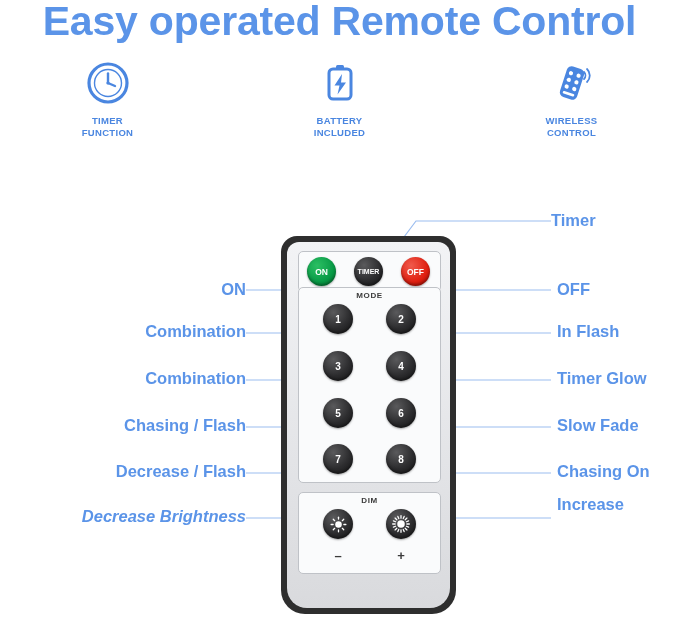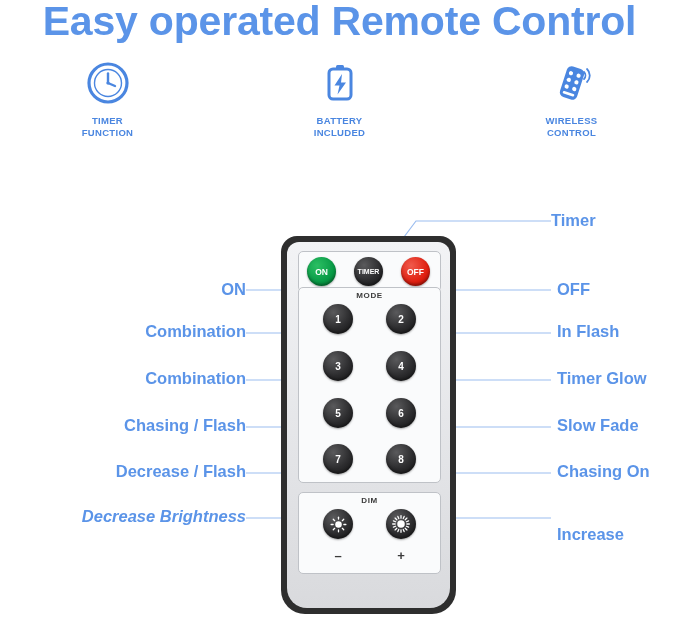--- a/index.html
+++ b/index.html
@@ -243,21 +243,21 @@
 <div class="callout left" style="left:46px;  top:369px; width:200px;">Combination</div>
 <div class="callout right" style="left:557px; top:369px;">Timer Glow</div>
 
 <div class="callout left" style="left:26px;  top:416px; width:220px;">Chasing / Flash</div>
 <div class="callout right" style="left:557px; top:416px;">Slow Fade</div>
 
 <div class="callout left" style="left:26px;  top:462px; width:220px;">Decrease / Flash</div>
 <div class="callout right" style="left:557px; top:462px;">Chasing On</div>
 
 <div class="callout left" style="left:0px;   top:507px; width:246px;font-style:italic;">Decrease Brightness</div>
-<div class="callout right" style="left:557px; top:525px;">Increase</div>
+<div class="callout right" style="left:557px; top:495px;">Increase</div>
 
 <div id="remote-wrap">
   <div class="remote-outer"></div>
   <div class="remote-inner">
 
     <div class="panel" id="panel-top">
       <div class="btn btn-round-big btn-on" style="left:8px;  top:5px;">ON</div>
       <div class="btn btn-timer   btn-dark" style="left:55px; top:5px;">TIMER</div>
       <div class="btn btn-round-big btn-off" style="left:102px;top:5px;">OFF</div>
     </div>

